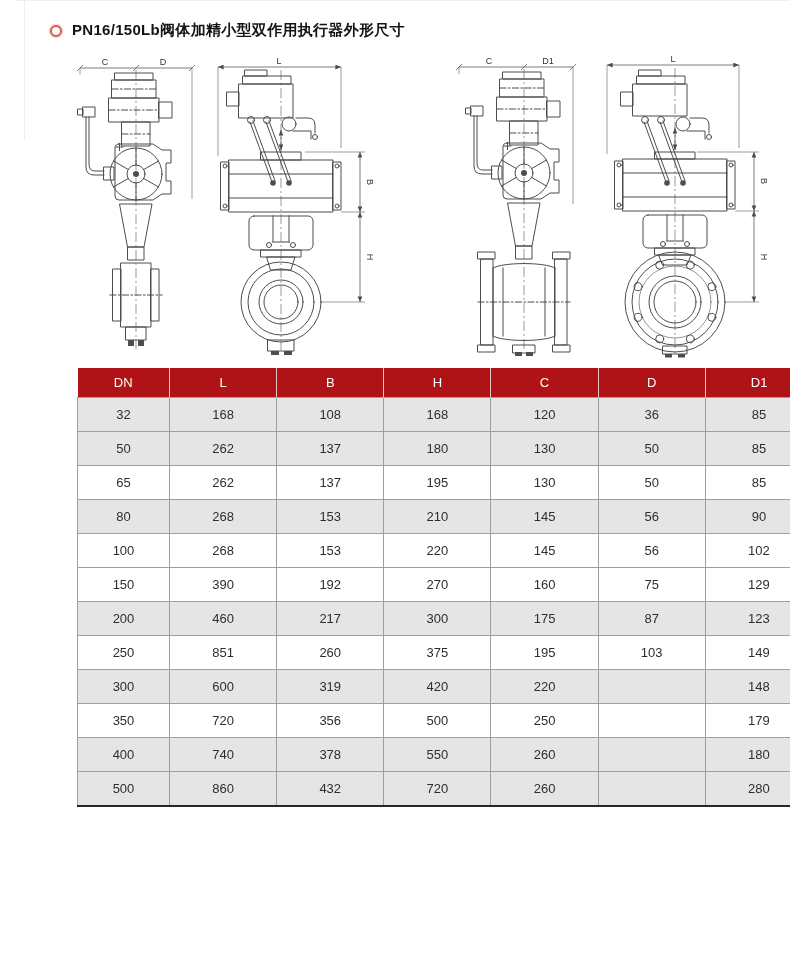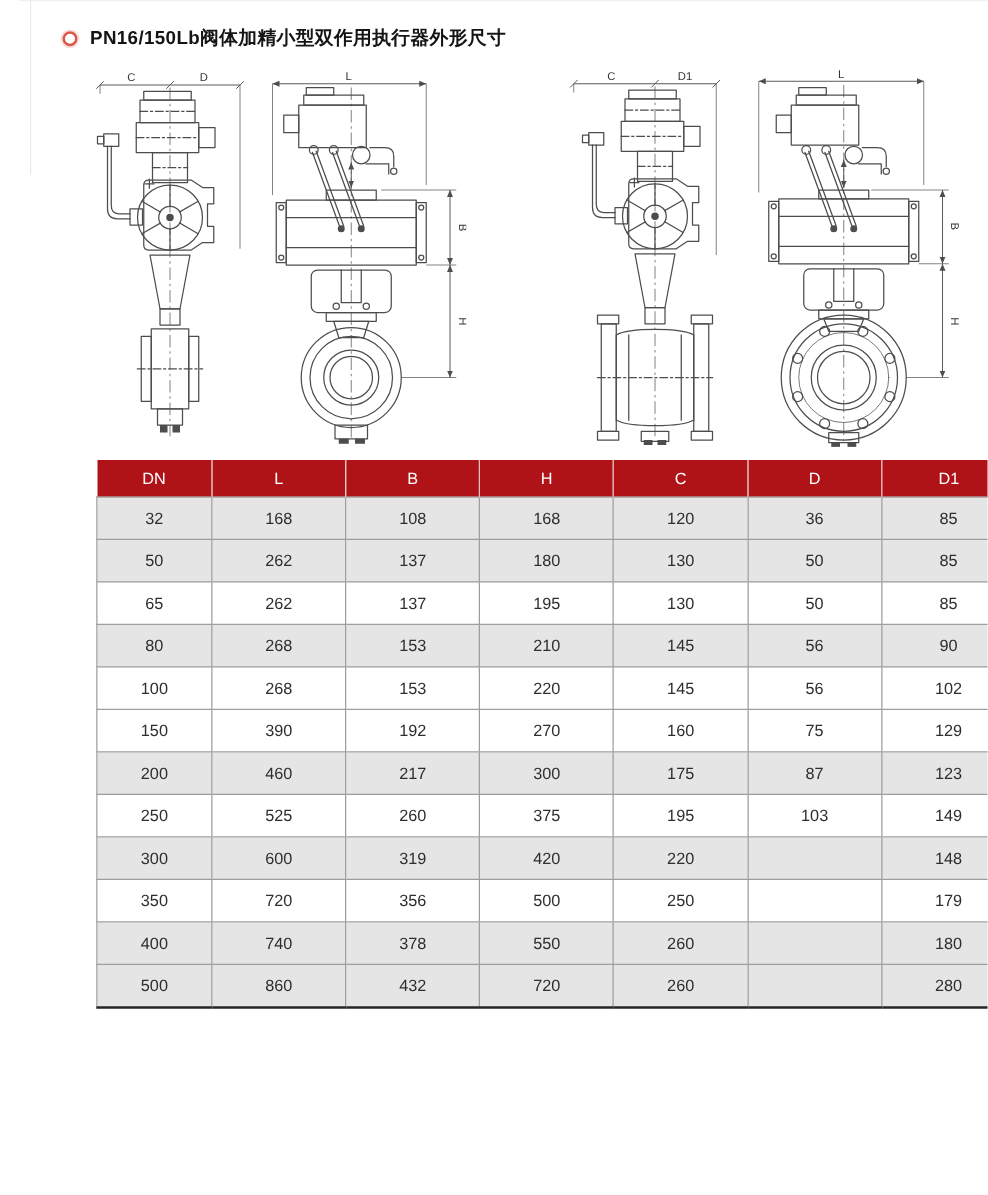--- a/index.html
+++ b/index.html
@@ -380,21 +380,21 @@
           <td>200</td>
           <td>460</td>
           <td>217</td>
           <td>300</td>
           <td>175</td>
           <td>87</td>
           <td>123</td>
         </tr>
         <tr>
           <td>250</td>
-          <td>525</td>
+          <td>851</td>
           <td>260</td>
           <td>375</td>
           <td>195</td>
           <td>103</td>
           <td>149</td>
         </tr>
         <tr class="alt">
           <td>300</td>
           <td>600</td>
           <td>319</td>

